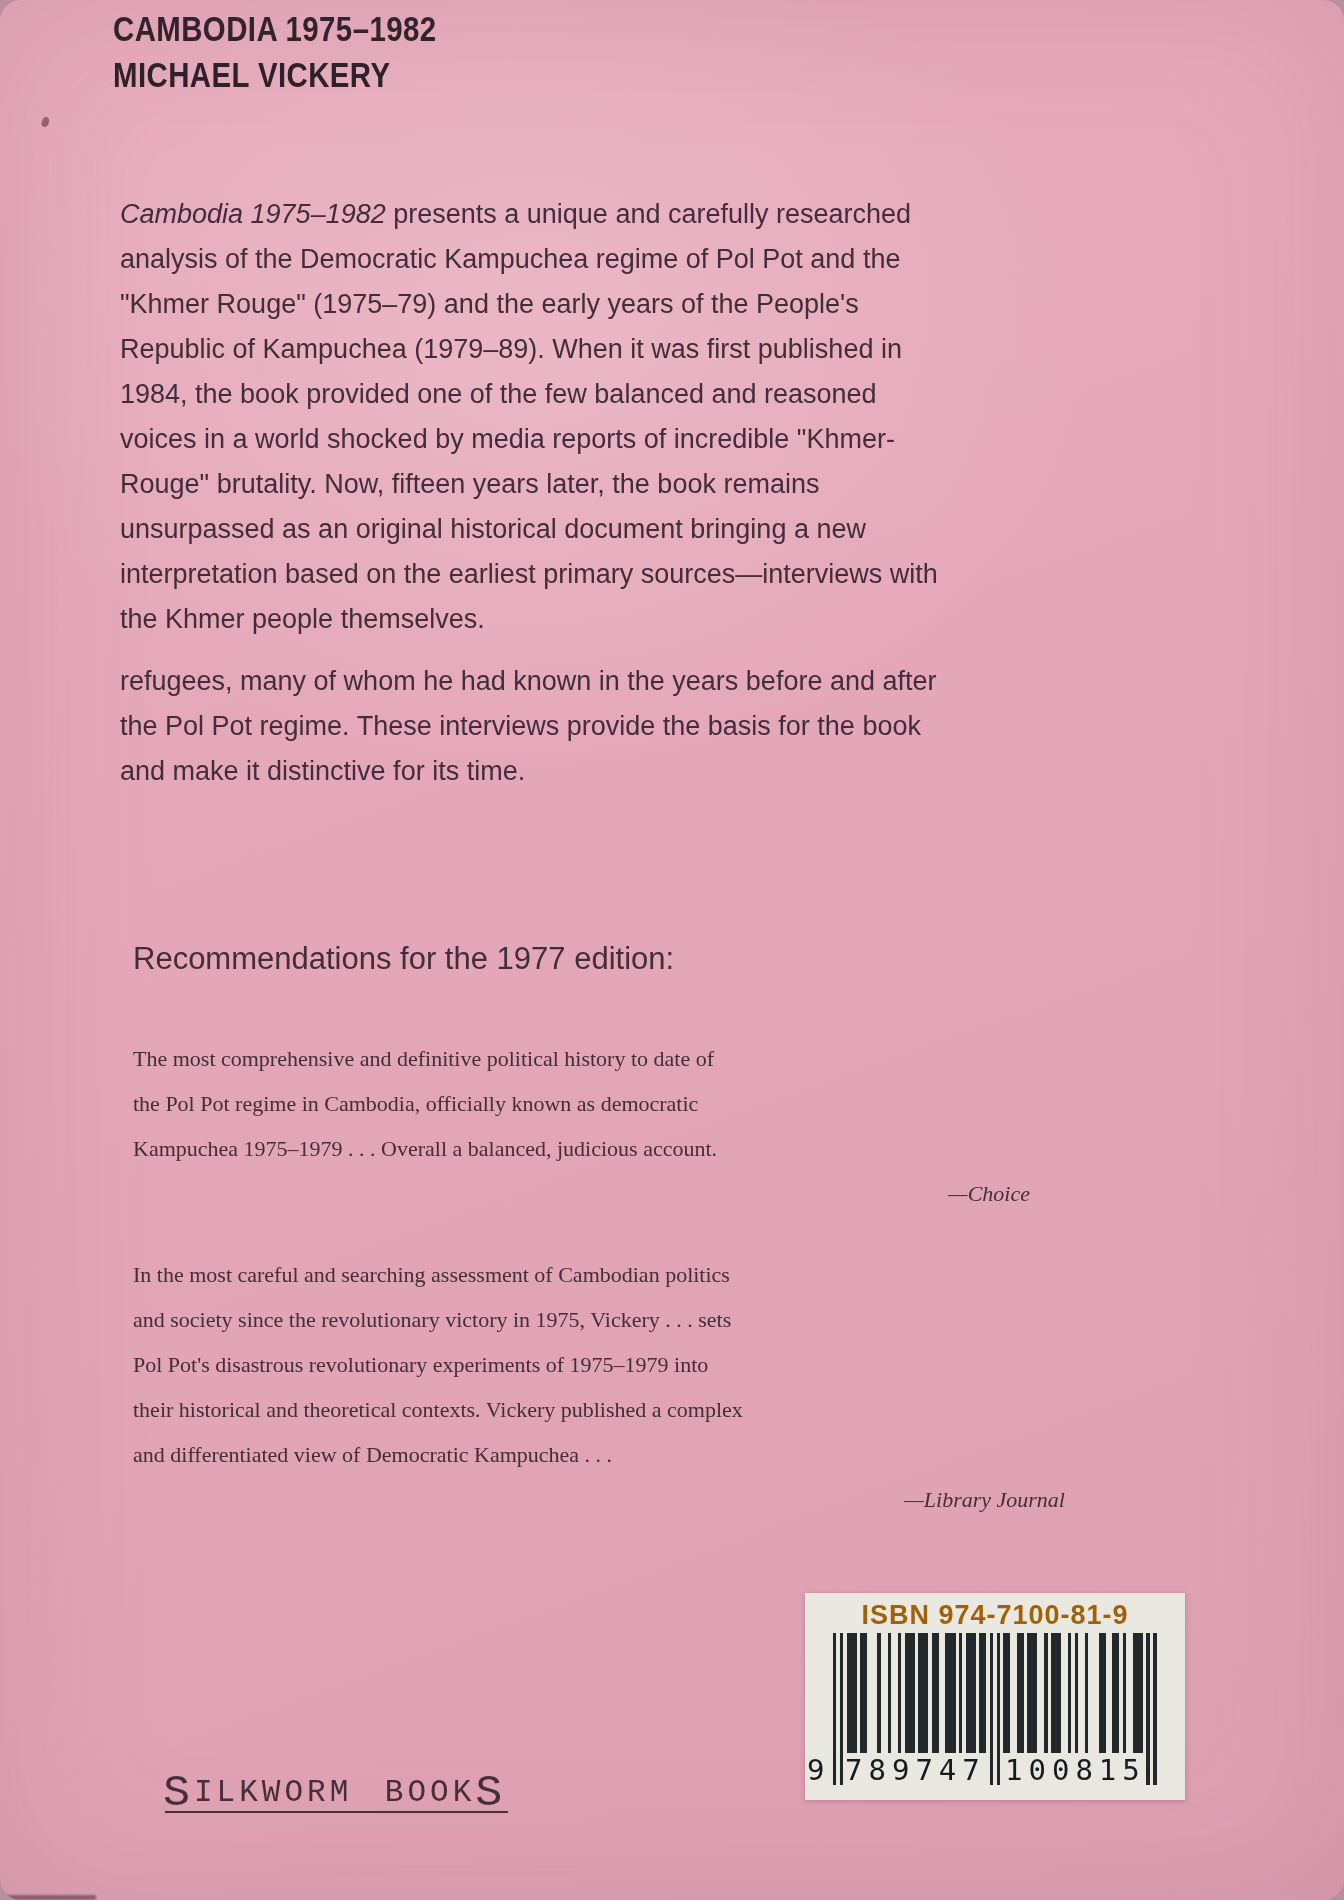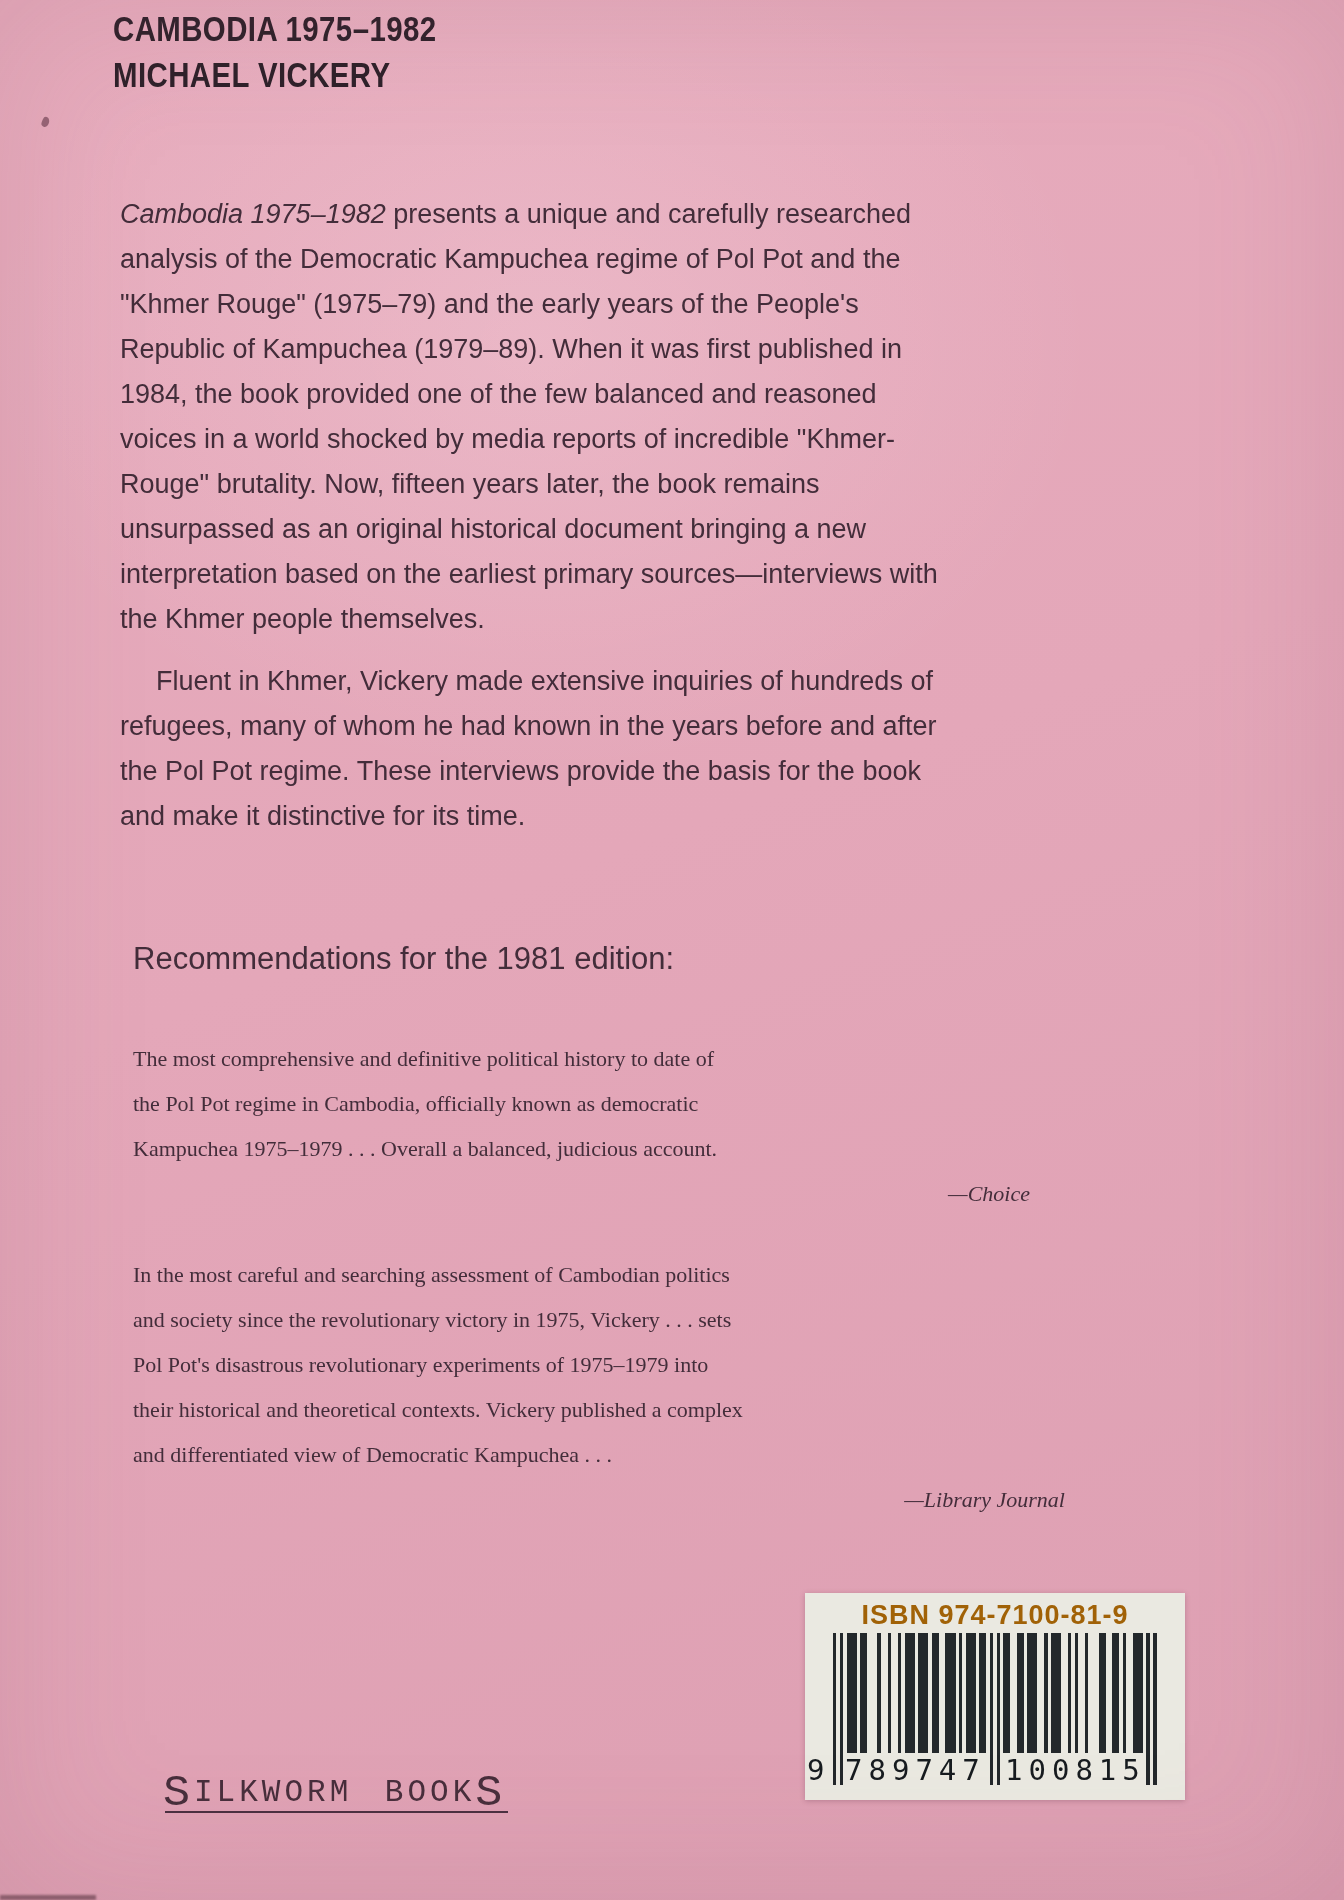--- a/index.html
+++ b/index.html
@@ -3,20 +3,21 @@
 <meta charset="utf-8">
 <style>
   html,body{margin:0;padding:0;background:#b98fa0;}
   .canvas{
     position:relative;width:1344px;height:1900px;overflow:hidden;
     background:
       radial-gradient(ellipse 900px 700px at 40% 18%, rgba(255,238,244,.20), rgba(255,238,244,0) 62%),
       linear-gradient(160deg,#e7acbd 0%,#e4a7b9 45%,#dd9fb2 100%);
     font-family:"Liberation Sans","DejaVu Sans",sans-serif;
     color:#432d3a;
+    border-radius:21px;
   }
   .canvas::after{
     content:"";position:absolute;inset:0;pointer-events:none;
     box-shadow:inset 0 0 150px rgba(150,90,110,.18);
   }
   .speck{position:absolute;left:42px;top:117px;width:7px;height:10px;
     background:rgba(70,30,45,.5);border-radius:40% 60% 50% 50%;transform:rotate(25deg);}
   .edge-bottom{position:absolute;left:0;bottom:0;width:96px;height:5px;
     background:rgba(40,15,25,.45);filter:blur(1px);}
 
@@ -84,28 +85,27 @@
           <div class="line">Republic of Kampuchea (1979–89). When it was first published in</div>
           <div class="line">1984, the book provided one of the few balanced and reasoned</div>
           <div class="line">voices in a world shocked by media reports of incredible "Khmer-</div>
           <div class="line">Rouge" brutality. Now, fifteen years later, the book remains</div>
           <div class="line">unsurpassed as an original historical document bringing a new</div>
           <div class="line">interpretation based on the earliest primary sources—interviews with</div>
           <div class="line">the Khmer people themselves.</div>
         </div>
     </div>
     <div class="para para2">
-        <div class="line indent">Fluent in Khmer, Vickery made extensive inquiries of hundreds of</div>
         <div class="line">refugees, many of whom he had known in the years before and after</div>
         <div class="line">the Pol Pot regime. These interviews provide the basis for the book</div>
         <div class="line">and make it distinctive for its time.</div>
       </div>
   </section>
 
-  <div class="rec-heading">Recommendations for the 1981 edition:</div>
+  <div class="rec-heading">Recommendations for the 1977 edition:</div>
 
   <section>
     <div class="quote quote1">
       <div>
           <div class="line">The most comprehensive and definitive political history to date of</div>
           <div class="line">the Pol Pot regime in Cambodia, officially known as democratic</div>
           <div class="line">Kampuchea 1975–1979 . . . Overall a balanced, judicious account.</div>
         </div>
       <div class="attr attr1">—Choice</div>
     </div>

